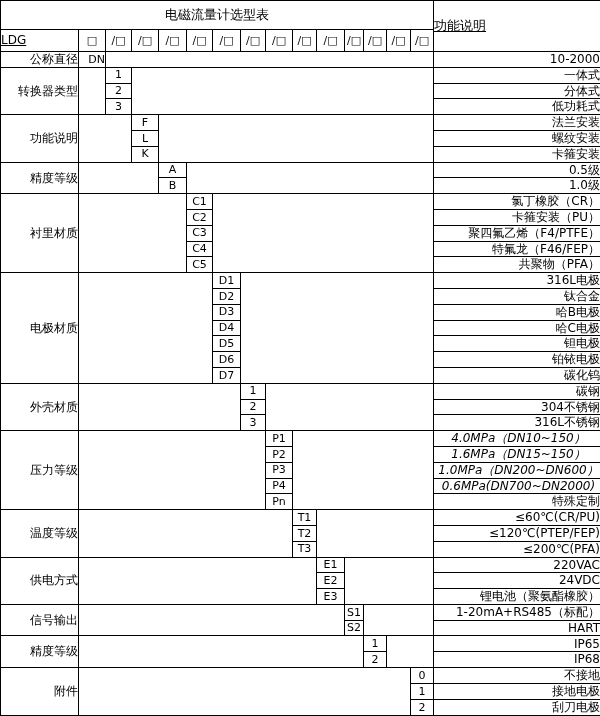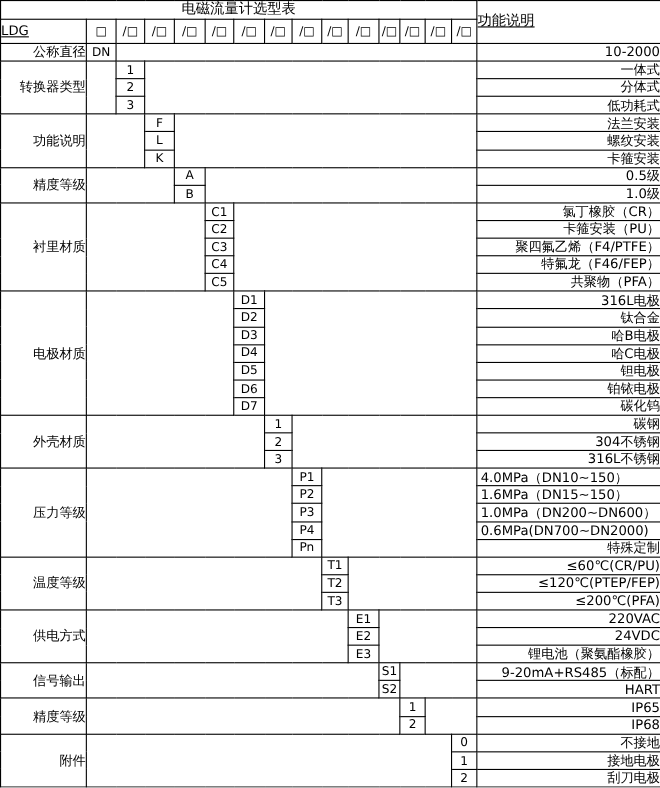--- a/index.html
+++ b/index.html
@@ -1,29 +1,29 @@
 <!DOCTYPE html>
 <html><head>
 <meta charset="utf-8">
 <style>
   html,body{margin:0;padding:0;background:#fff;}
   body{width:600px;height:716px;font-family:"DejaVu Sans",sans-serif;color:#000;}
   table.sel{border-collapse:collapse;table-layout:fixed;width:600px;height:716px;
             font-size:12px;}
   table.sel td{border:1px solid #000;padding:0;overflow:hidden;white-space:nowrap;
                vertical-align:middle;line-height:1.05;}
-  tr.r-title{height:17px;}
+  tr.r-title{height:29px;}
   tr.r-model{height:22px;}
   td.title{text-align:center;font-size:13px;}
   td.deschdr{text-align:left;font-size:13px;text-decoration:underline;}
   td.lbl{text-align:right;}
   td.ldg{text-align:left;padding-left:10px;text-decoration:underline;}
   td.code{text-align:center;font-size:11px;}
   td.desc{text-align:right;}
-  td.desc.left{text-align:left;padding-left:3px;}
+  td.desc.left{text-align:center;padding-left:3px;font-style:italic;}
   td.filler{border:1px solid #000;}
 </style>
 </head>
 <body>
 
 <table class="sel">
   <colgroup>
     <col style="width:78px">
       <col style="width:27px">
       <col style="width:26px">
@@ -61,21 +61,21 @@
     <td class="code">/□</td>
     <td class="code">/□</td>
     <td class="code">/□</td>
     <td class="code">/□</td>
     <td class="code">/□</td>
     <td class="code">/□</td>
   </tr>
 
   <tr>
     <td class="lbl">公称直径</td>
-    <td class="code" style="text-align:center;padding-left:0">DN</td>
+    <td class="code" style="text-align:right;padding-left:0">DN</td>
     <td class="filler" colspan="13"></td>
     <td class="desc">10-2000</td>
   </tr>
 
   <tr>
     <td class="lbl" rowspan="3">转换器类型</td>
     <td class="filler" rowspan="3"></td>
     <td class="code">1</td>
     <td class="filler" rowspan="3" colspan="12"></td>
     <td class="desc">一体式</td>
@@ -243,21 +243,21 @@
   <tr>
     <td class="code">E3</td>
     <td class="desc">锂电池（聚氨酯橡胶）</td>
   </tr>
 
   <tr>
     <td class="lbl" rowspan="2">信号输出</td>
     <td class="filler" rowspan="2" colspan="10"></td>
     <td class="code">S1</td>
     <td class="filler" rowspan="2" colspan="3"></td>
-    <td class="desc">9-20mA+RS485（标配）</td>
+    <td class="desc">1-20mA+RS485（标配）</td>
   </tr>
   <tr>
     <td class="code">S2</td>
     <td class="desc">HART</td>
   </tr>
 
   <tr>
     <td class="lbl" rowspan="2">精度等级</td>
     <td class="filler" rowspan="2" colspan="11"></td>
     <td class="code">1</td>

